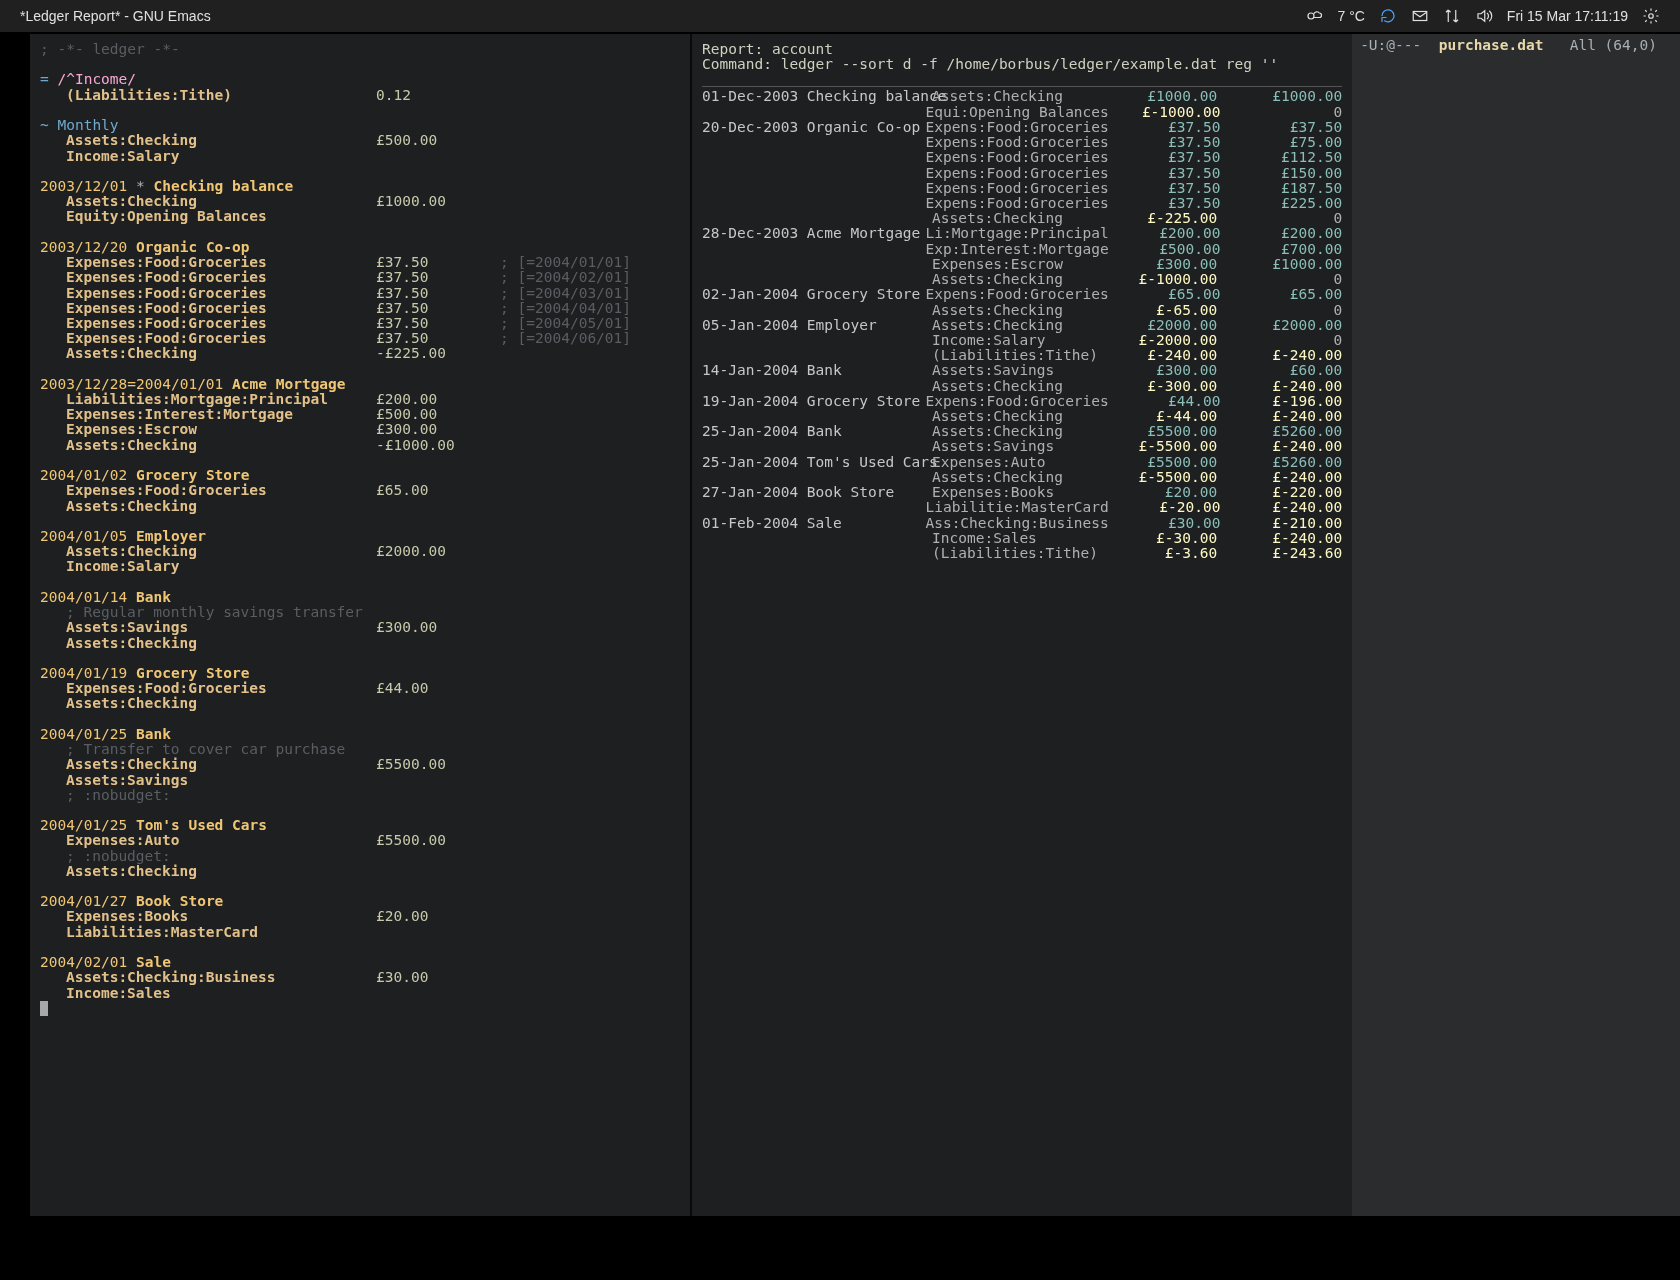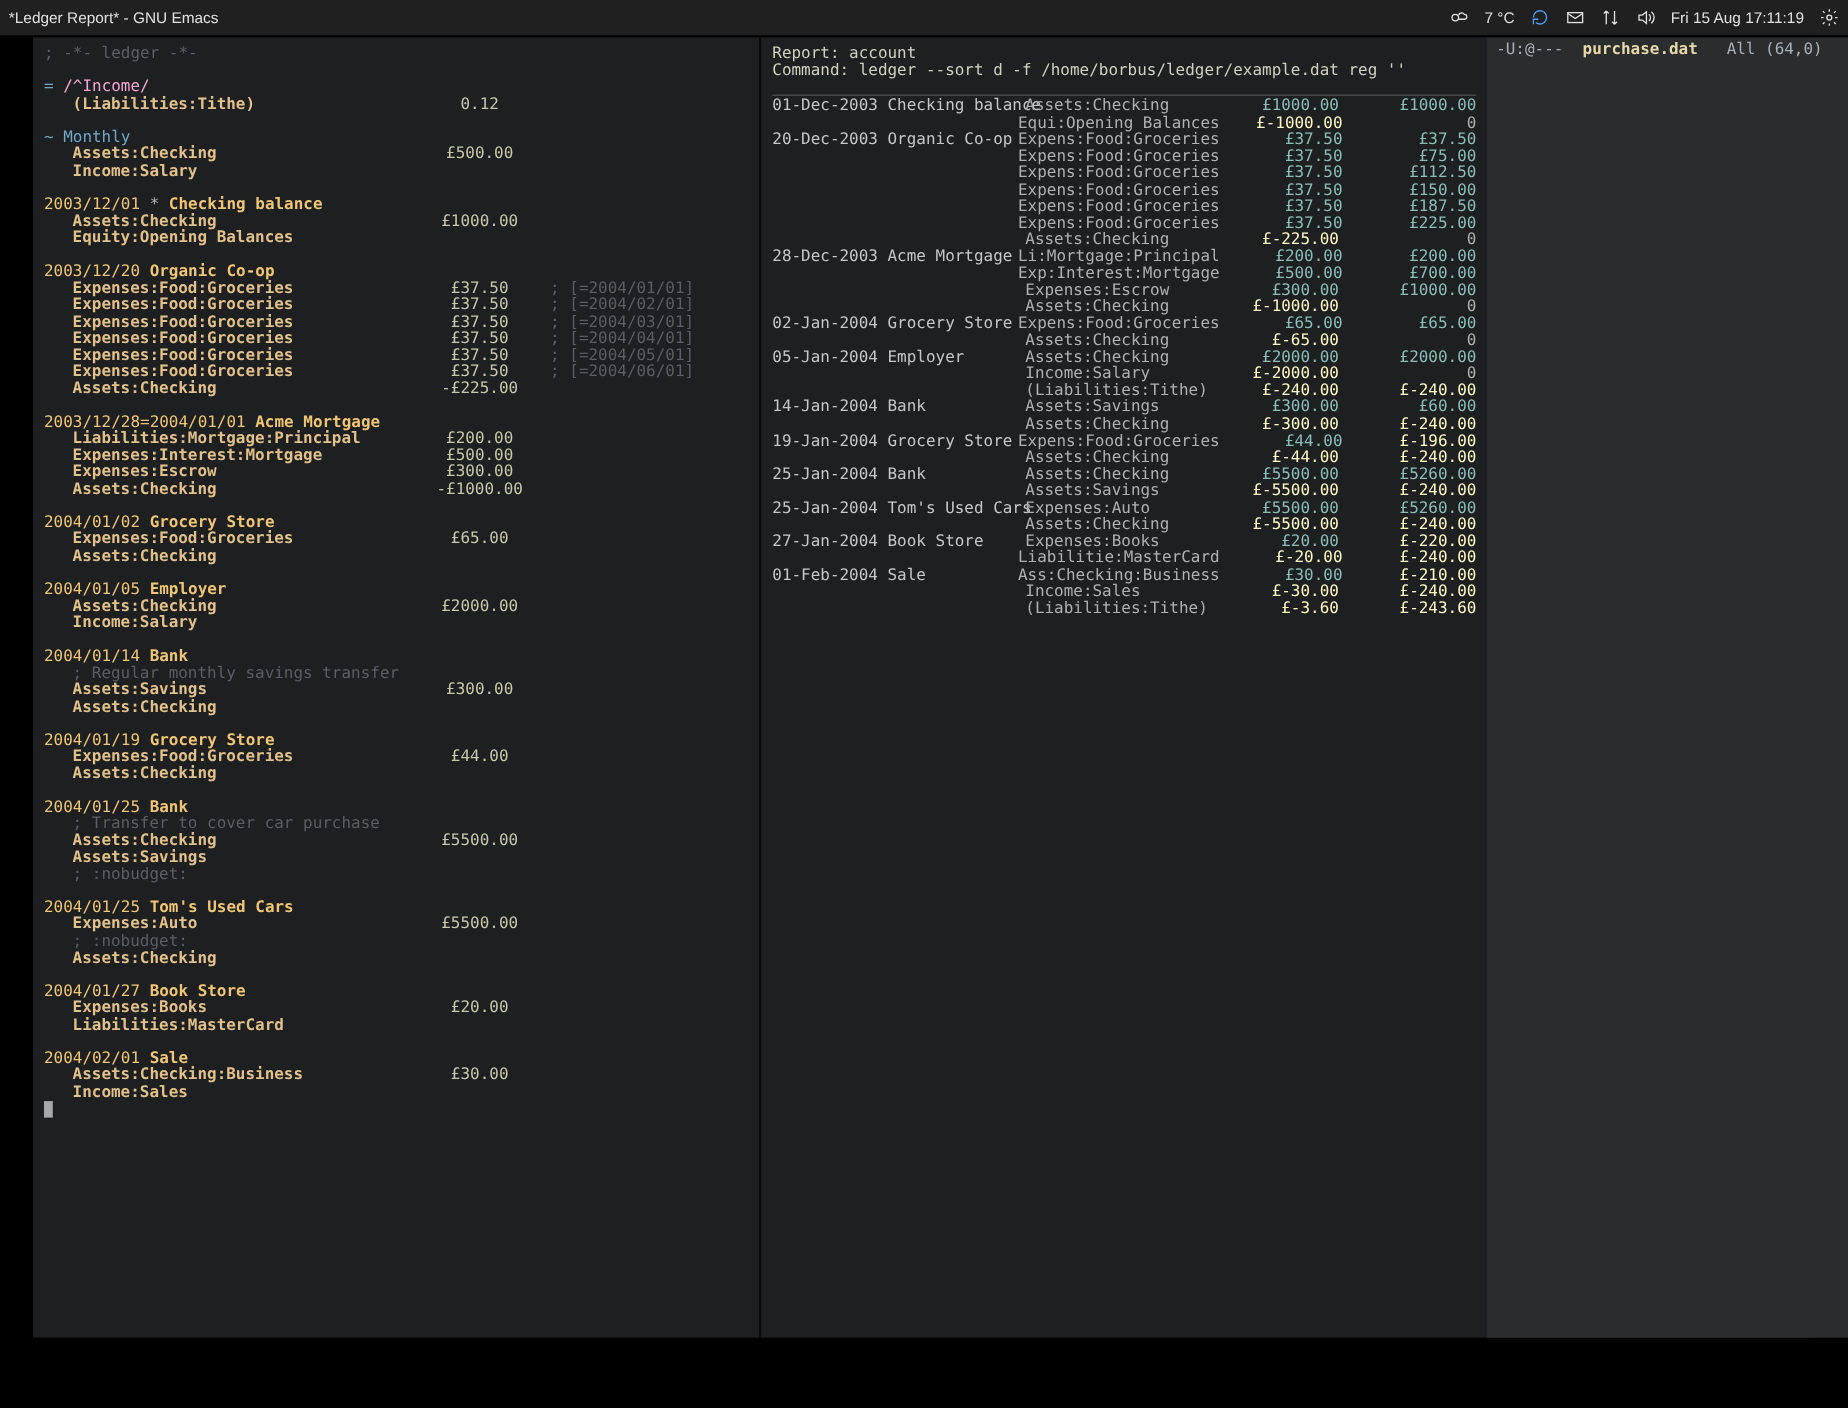--- a/index.html
+++ b/index.html
@@ -1,17 +1,17 @@
 <!DOCTYPE html>
 <html><head>
 <meta charset="utf-8">
 <style>
   html,body{margin:0;padding:0;background:#000;width:1680px;height:1280px;overflow:hidden;font-family:"DejaVu Sans Mono","Courier New",monospace;font-size:14.5px;color:#b0b0b0}
   .desktop{position:relative;width:1680px;height:1280px;background:#000}
-  .panel{position:absolute;top:0;left:0;right:0;height:32px;background:#202020;color:#e0e0e0;display:flex;align-items:center;padding:0 8px;font-family:sans-serif;font-size:14px}
+  .panel{position:absolute;top:0;left:0;right:0;height:32px;background:#202020;color:#e0e0e0;display:flex;align-items:center;padding:0 20px;font-family:sans-serif;font-size:14px}
   .panel .title{flex:0 0 auto}
   .panel .spacer{flex:1 1 auto}
   .panel .tray{display:flex;align-items:center;gap:14px}
   .panel .tray .ico{width:18px;height:18px;display:inline-flex;align-items:center;justify-content:center}
   .panel svg{stroke:#e0e0e0;fill:none;stroke-width:1.6}
   .emacs{position:absolute;top:34px;left:30px;right:30px;bottom:64px;background:#1d1f21;display:flex;flex-direction:row}
   .buffers{flex:1;display:flex;min-height:0}
   .buf{flex:1;min-width:0;padding:8px 10px;white-space:pre;overflow:hidden;line-height:1.05}
   .buf.right{border-left:2px solid #0a0a0a}
   .modelines{display:flex;background:#2a2c2e;color:#a8afb5}
@@ -30,21 +30,21 @@
   .c-str{color:#f9a8d4}
   .c-rdate{color:#c5c8c6}
   .rrow{display:flex}
   .rrow .rdate{width:160px}
   .rrow .racct{flex:1}
   .rrow .ra1{width:115px;text-align:right}
   .rrow .ra2{width:115px;text-align:right;padding-left:10px}
   .lrow{display:flex}
   .lrow .lind{width:26px}
   .lrow .lmain{flex:1}
-  .lrow .lamt{width:120px;text-align:center}
+  .lrow .lamt{width:120px;text-align:left}
   .lrow .lcomm{width:180px;padding-left:4px}
   .hdrblock{border-bottom:1px solid #555;padding-bottom:14px;margin-bottom:2px}
   .cursor{display:inline-block;width:8px;height:15px;background:#a8a8a8;vertical-align:text-bottom}
 </style>
 </head>
 <body>
 <div class="desktop">
 
 <div class="panel">
   <span class="title">*Ledger Report* - GNU Emacs</span>
@@ -71,21 +71,21 @@
     <span class="ico">
           <svg viewBox="0 0 24 24">
             <path d="M7 4v16M7 4l-3 3M7 4l3 3M17 20V4M17 20l-3-3M17 20l3-3"></path>
           </svg>
         </span>
     <span class="ico">
           <svg viewBox="0 0 24 24">
             <path d="M4 9h4l5-4v14l-5-4H4zM16 8a5 5 0 0 1 0 8M19 5a9 9 0 0 1 0 14"></path>
           </svg>
         </span>
-    <span>Fri 15 Aug 17:11:19</span>
+    <span>Fri 15 Mar 17:11:19</span>
     <span class="ico">
           <svg viewBox="0 0 24 24">
             <circle cx="12" cy="12" r="3"></circle>
             <path d="M12 2v3M12 19v3M4.2 4.2l2.1 2.1M17.7 17.7l2.1 2.1M2 12h3M19 12h3M4.2 19.8l2.1-2.1M17.7 6.3l2.1-2.1"></path>
           </svg>
         </span>
   </div>
 </div>
 
 <div class="emacs">

